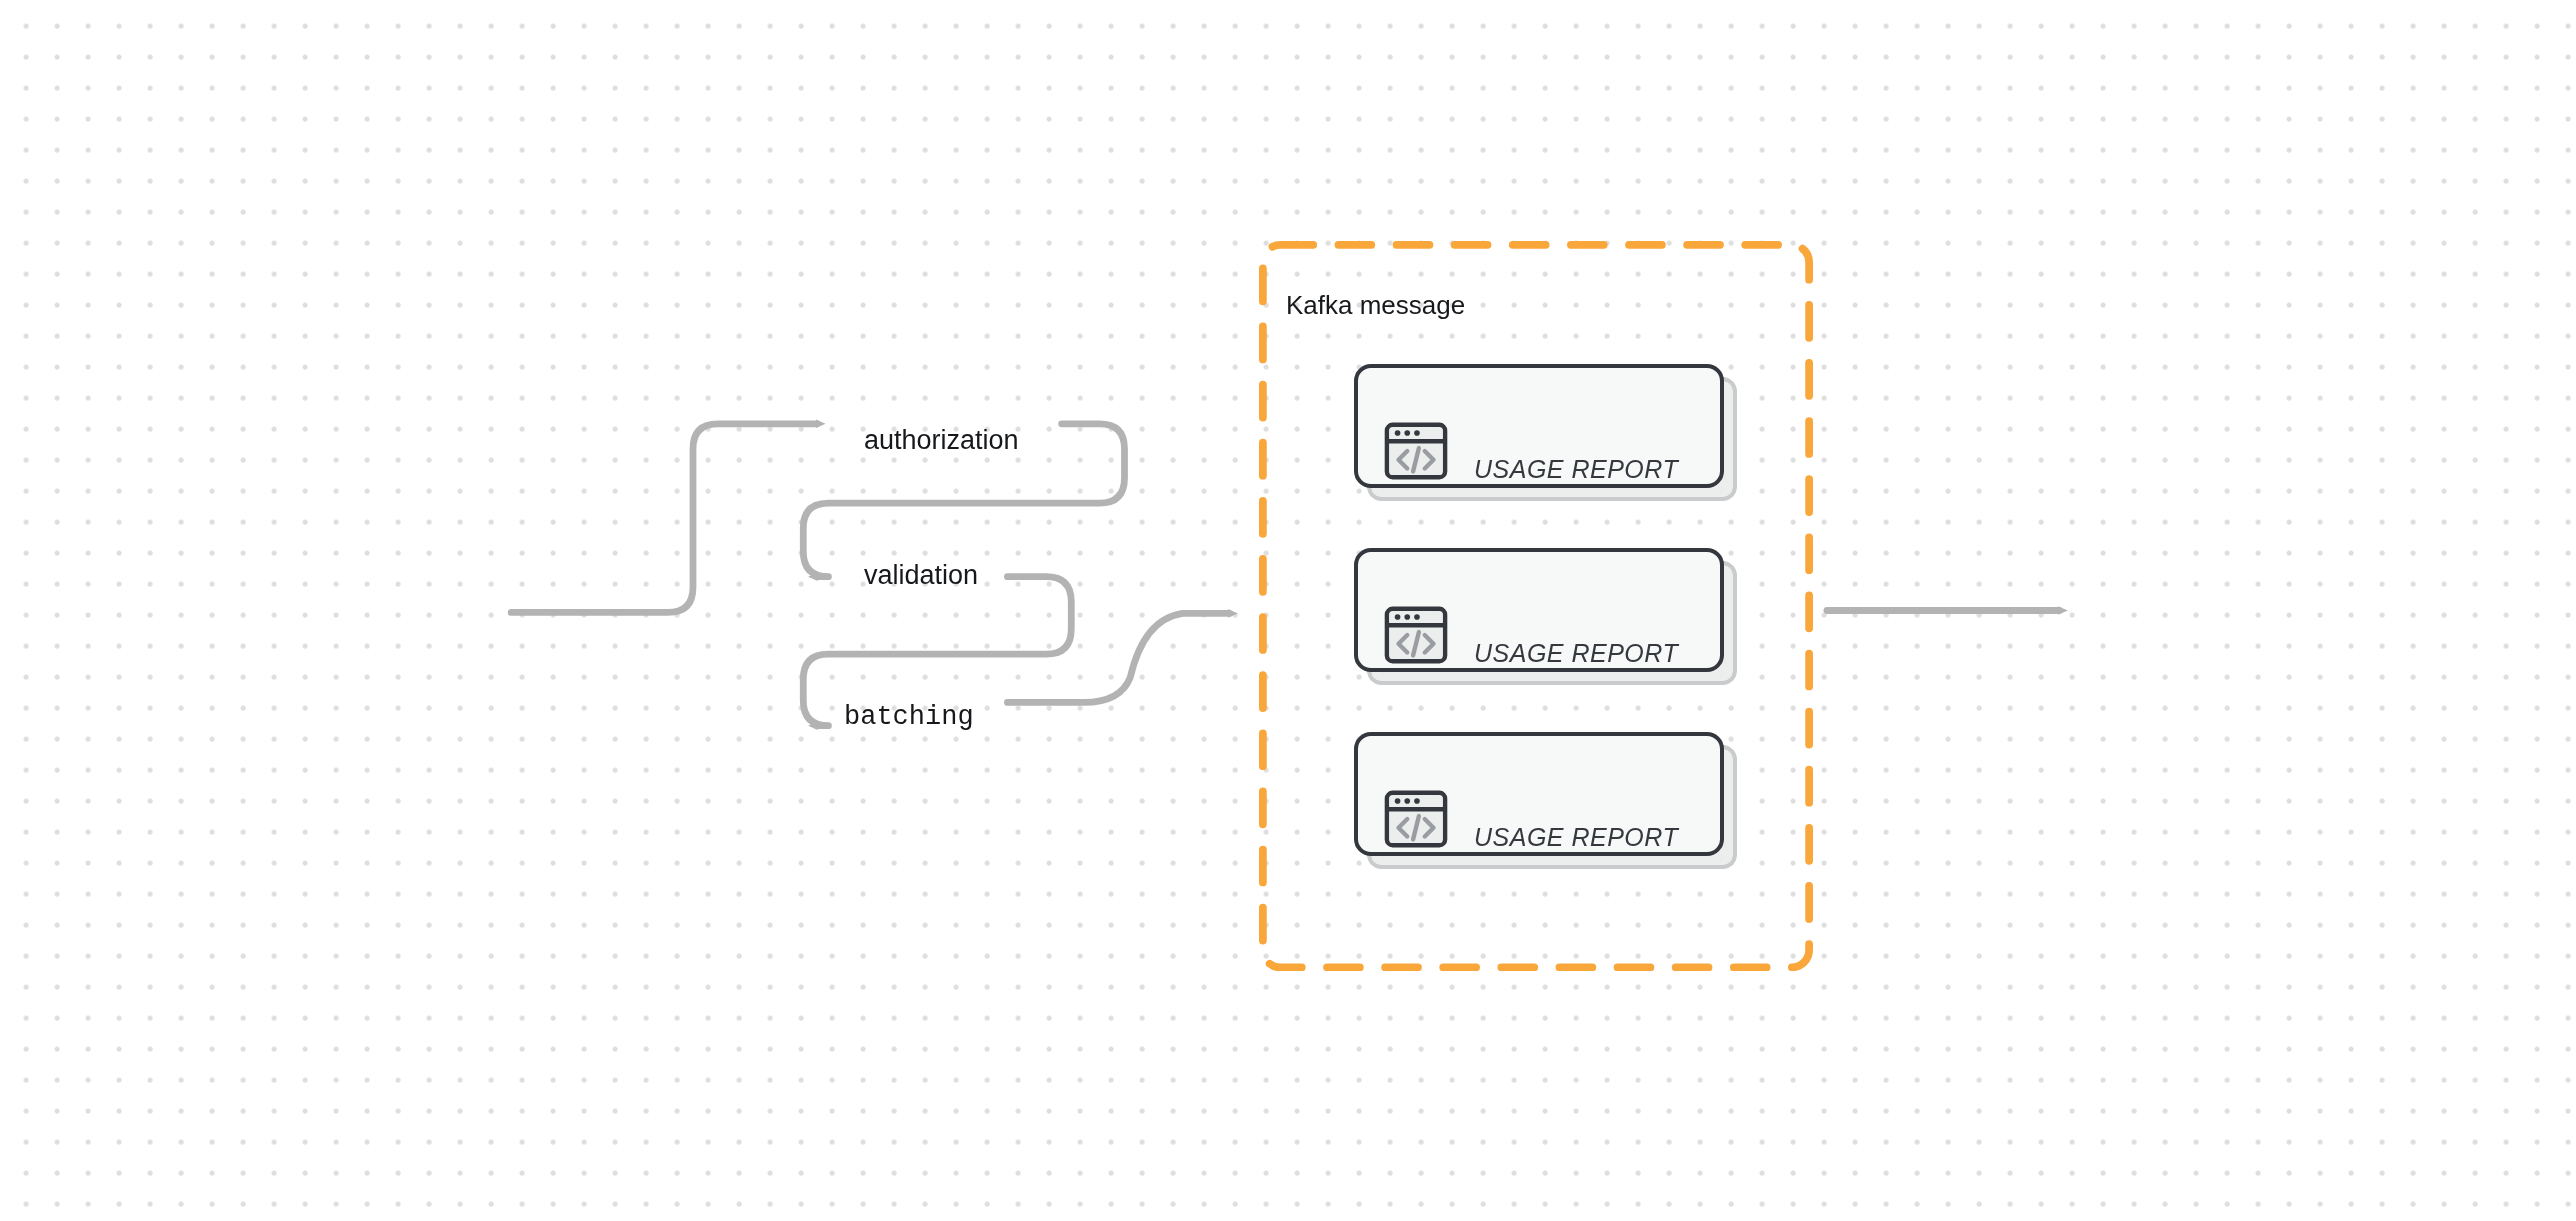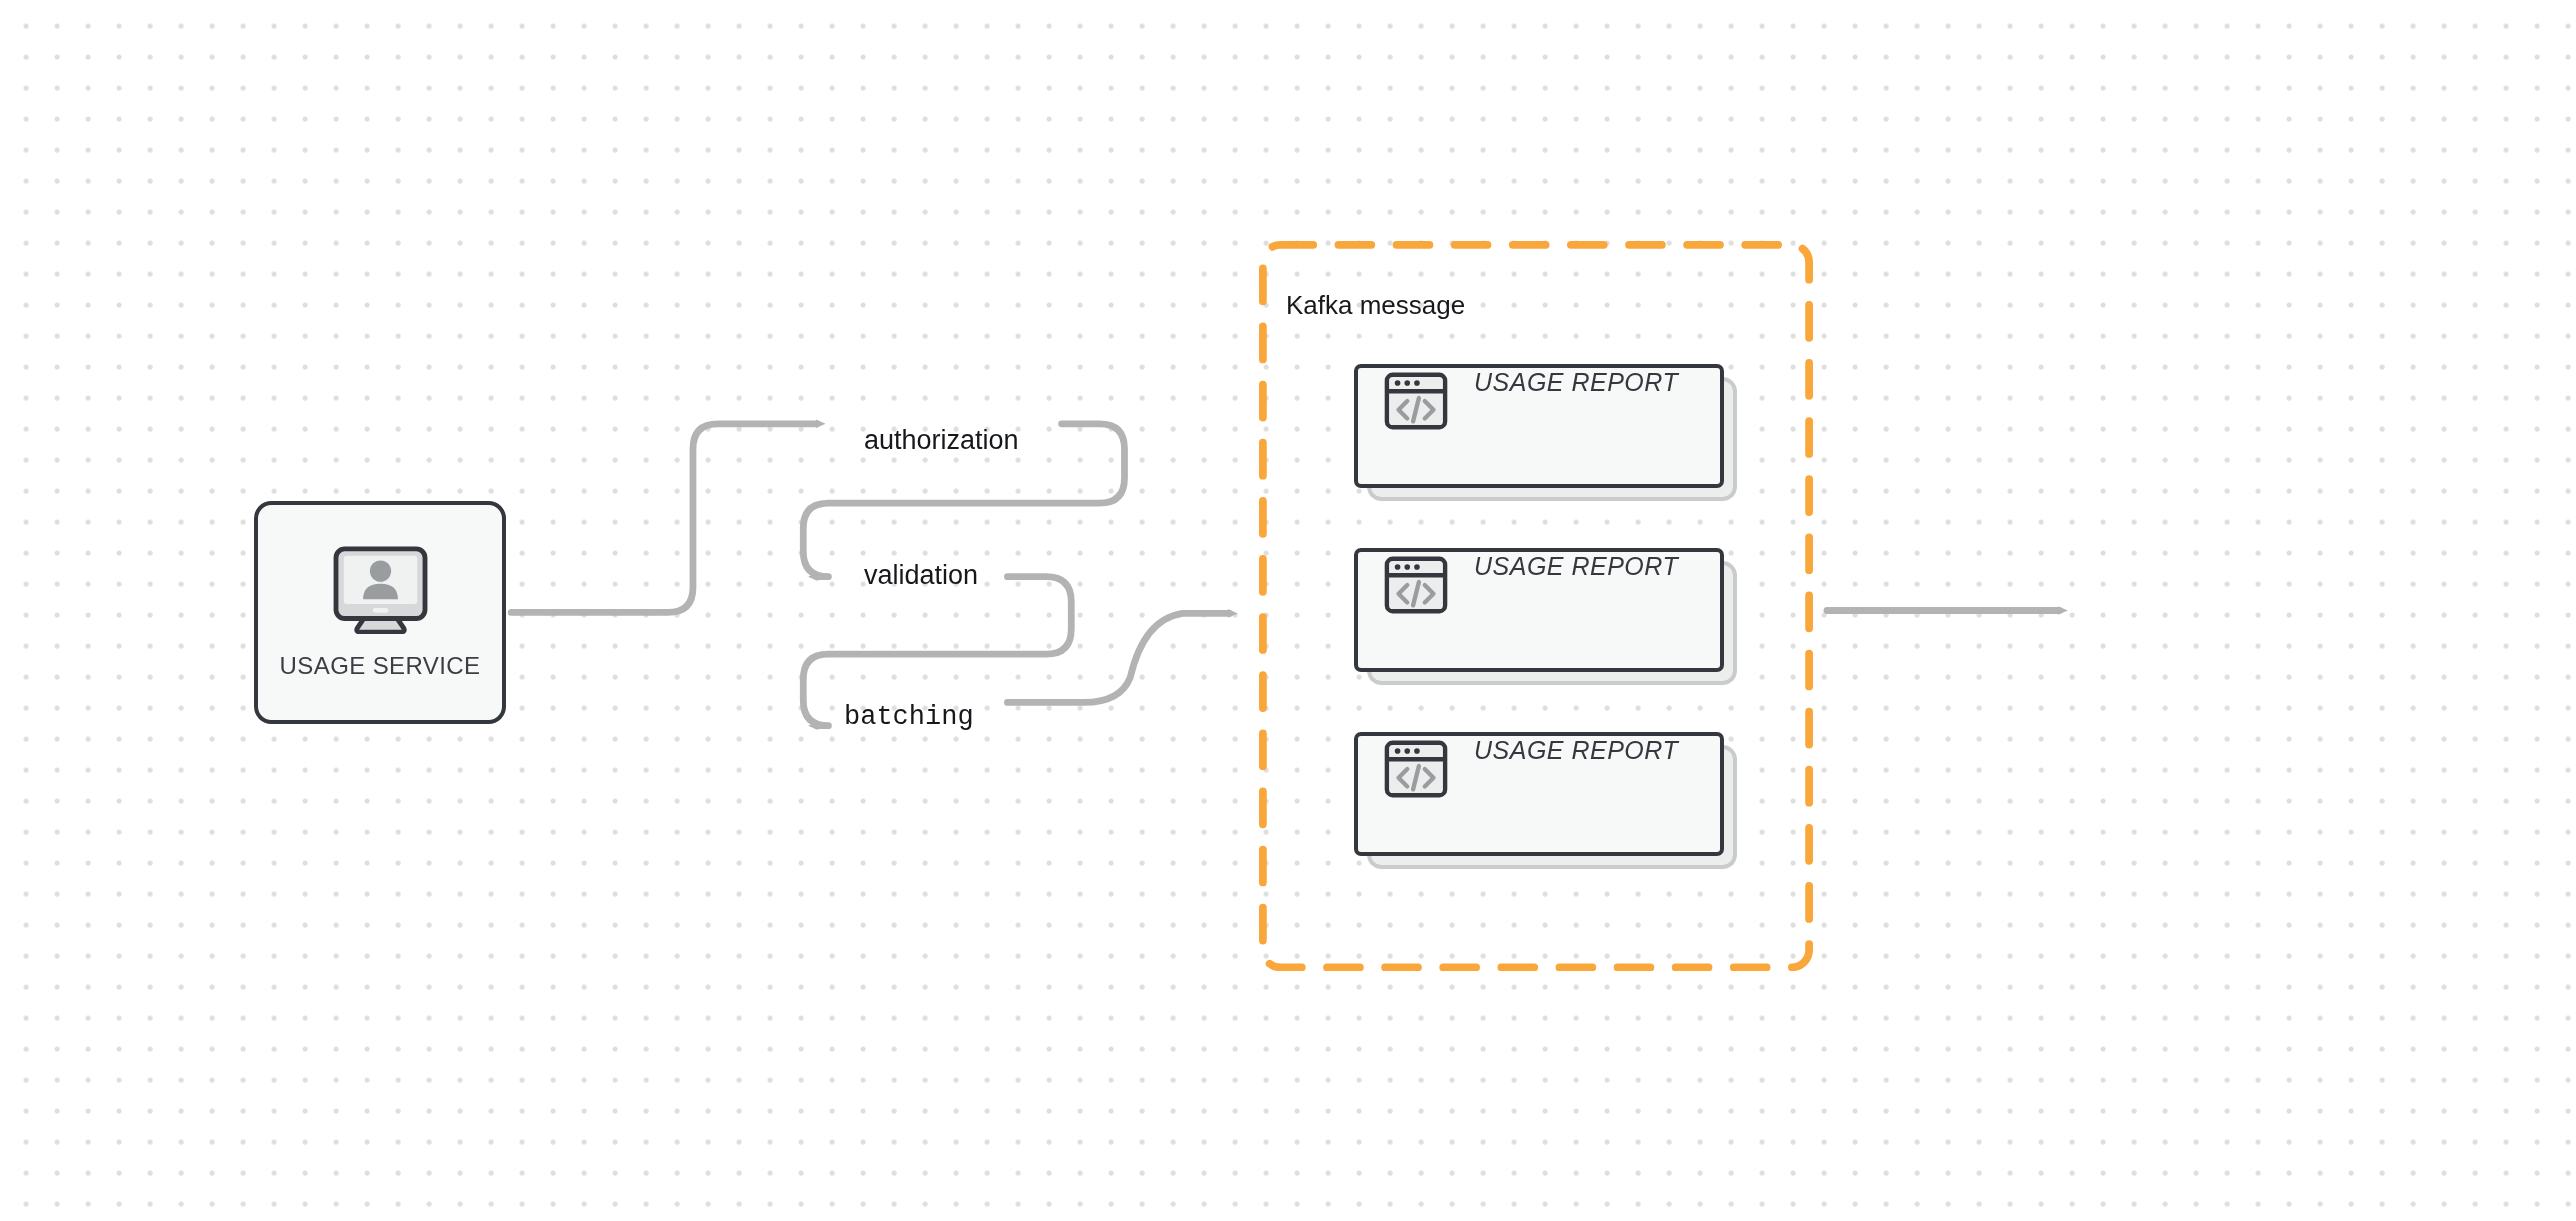--- a/index.html
+++ b/index.html
@@ -109,23 +109,23 @@
     border: 4.8px solid #c9cbcc;
     border-radius: 14.5px;
   }
   .card-front {
     position: absolute;
     left: 0; top: 0;
     width: 370px; height: 124px;
     box-sizing: border-box;
     background: #f7f8f8;
     border: 4.8px solid #34383e;
-    border-radius: 7px;
+    border-radius: 17px;
     display: flex;
-    align-items: flex-start;
+    align-items: flex-end;
   }
   .card-icon {
     margin-left: 25px;
     width: 66px; height: 66px;
     flex: 0 0 auto;
   }
   .card-text {
     margin-left: 25px;
     font-size: 25px;
     font-style: italic;
@@ -163,36 +163,20 @@
 
       <path d="M 1041,596 H 1081 Q 1107,596 1107,622 V 650 Q 1107,676 1081,676
                H 856 Q 830,676 830,702 V 724 Q 830,750 856,750 H 844" marker-end="url(#arrowhead)"></path>
 
       <path d="M 1041,726 H 1120 Q 1158,726 1168,700 Q 1182,640 1222,634 H 1270" marker-end="url(#arrowhead)"></path>
 
       <path d="M 1888,631 H 2128" marker-end="url(#arrowhead)"></path>
     </g>
   </svg>
 
-  <div class="node" id="usage-service-node">
-    <svg width="101" height="89" viewBox="0 0 104 92">
-
-      <path d="M36,74 L68,74 L76,86 Q78,90 73,90 L31,90 Q26,90 28,86 Z" fill="#d6d8d9" stroke="#34383e" stroke-width="5" stroke-linejoin="round"></path>
-
-      <rect x="6" y="4" width="92" height="72" rx="9" fill="#d6d8d9" stroke="#34383e" stroke-width="5"></rect>
-
-      <rect x="14" y="11" width="76" height="50" rx="3" fill="#f0f1f1"></rect>
-
-      <circle cx="52" cy="27" r="11" fill="#9a9da0"></circle>
-      <path d="M34,56 Q34,40 52,40 Q70,40 70,56 Z" fill="#9a9da0"></path>
-
-      <rect x="44" y="65" width="16" height="5" rx="2.5" fill="#f0f1f1"></rect>
-    </svg>
-    <div class="node-label">USAGE SERVICE</div>
-  </div>
 
   <div class="step-label" id="step-authorization">authorization</div>
   <div class="step-label" id="step-validation">validation</div>
   <div class="step-label" id="step-batching">batching</div>
 
   <div id="kafka-message-group">
 
     <svg class="dashed-frame" viewBox="0 0 572 754" preserveAspectRatio="none">
       <rect x="4" y="4" width="564" height="746" rx="18" fill="none" stroke="#f9a63a" stroke-width="8" stroke-linecap="round" stroke-dasharray="34 26"></rect>
     </svg>

